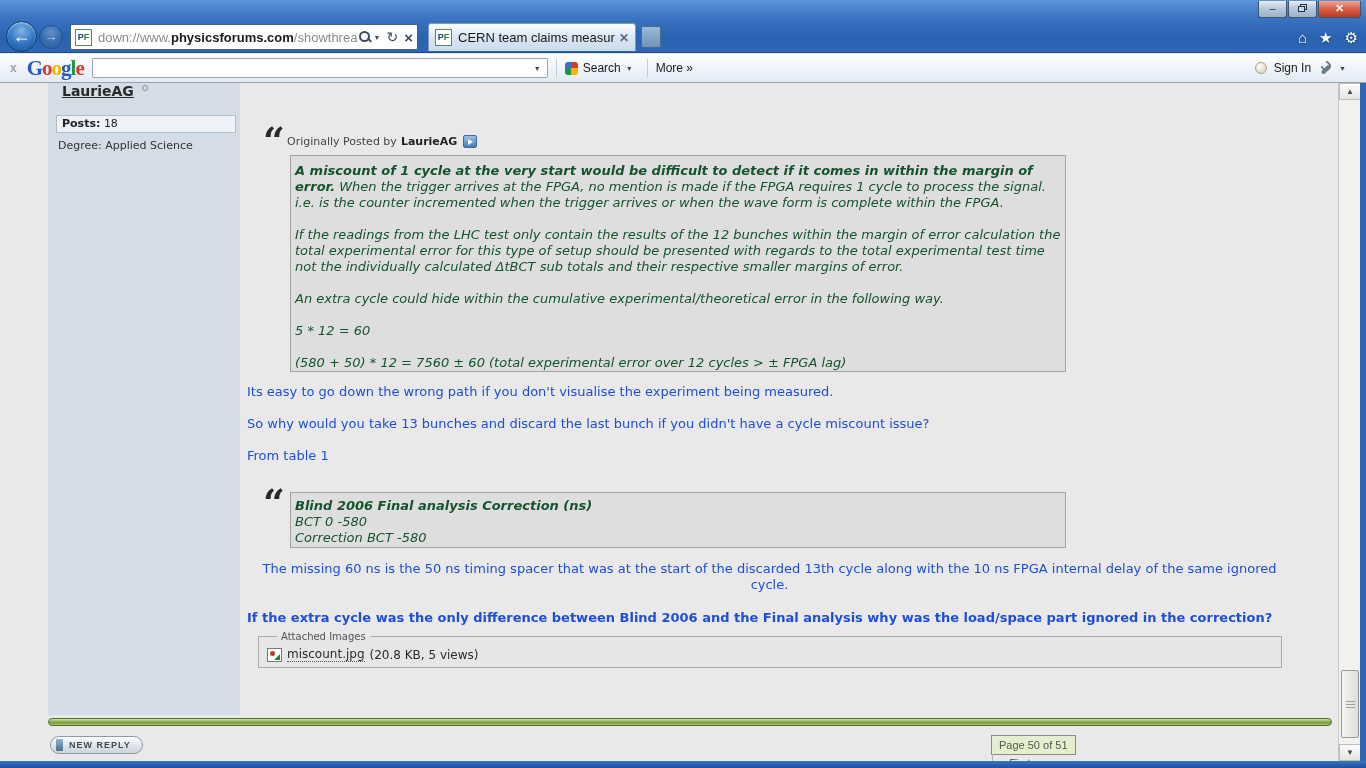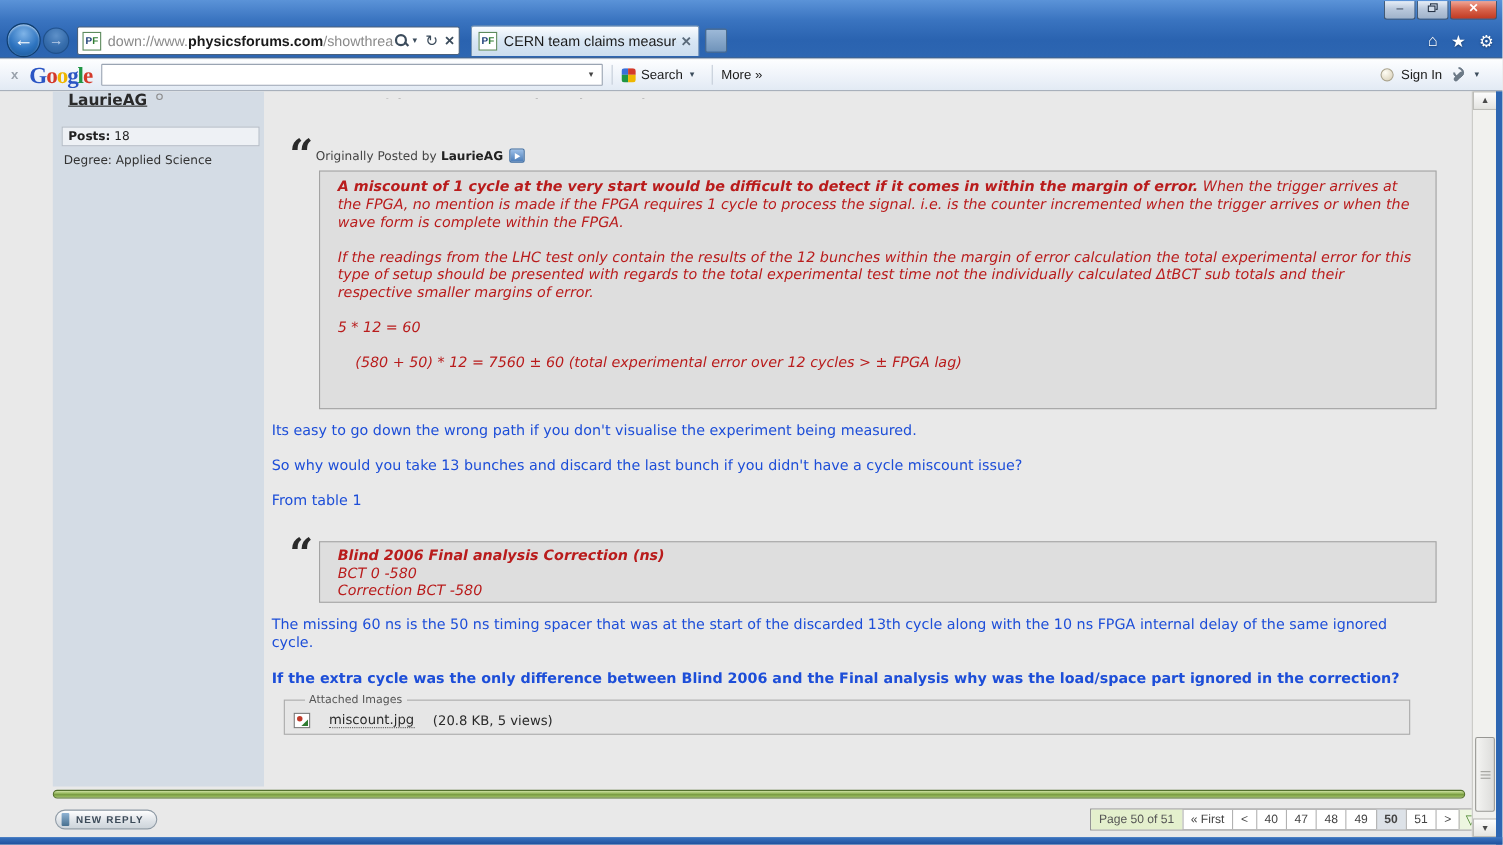--- a/index.html
+++ b/index.html
@@ -128,39 +128,39 @@
   .qm2 { left:23px; top:410px; }
   .quote-header { position:absolute; left:47px; top:52px; font-size:11px; color:#444; display:flex; align-items:center; gap:4px;justify-content:center; }
   .quote-header b { color:#222; }
   .goto-post {
     width:14px; height:13px; border:1px solid #3a6aa0; border-radius:2px;
     background:linear-gradient(180deg,#9dc0e8,#4a7cb8); position:relative; cursor:pointer; margin-left:2px;
   }
   .goto-post::after { content:""; position:absolute; left:4px; top:3px; border-left:5px solid #fff; border-top:3px solid transparent; border-bottom:3px solid transparent; }
 
   .quote-box {
-    position:absolute; left:50px; width:1016px; background:#dedede; border:1px solid #a3a3a3;
-    font-style:italic; font-size:13px; line-height:16px; color:#b91c1c; padding:7px 16px; overflow:hidden;
+    position:absolute; left:50px; width:776px; background:#dedede; border:1px solid #a3a3a3;
+    font-style:italic; font-size:13px; line-height:16px; color:#14532d; padding:7px 4px; overflow:hidden;
   }
   .qb1 { top:72px; height:217px; }
   .qb2 { top:409px; height:56px; padding-top:5px; }
   .quote-box p { margin-bottom:16px; }
-  .quote-box p:last-child { margin-bottom:0;margin-left:16px; }
+  .quote-box p:last-child { margin-bottom:0; }
   .qb-bold { font-weight:bold; }
 
   .body-par { position:absolute; left:7px; font-size:13px; color:#1d4ed8; width:1045px; line-height:16px; }
   .bp1 { top:301px; } .bp2 { top:333px; } .bp3 { top:365px; }
-  .bp4 { top:478px; } .bp5 { top:527px; font-weight:bold; }
+  .bp4 { top:478px;text-align:center; } .bp5 { top:527px; font-weight:bold; }
 
   .attachments {
     position:absolute; left:18px; top:548px; width:1024px; height:37px;
     border:1px solid #ababab; background:#e6e6e6; padding:4px 8px 0 8px;
   }
   .attachments legend { font-size:10px; color:#555; padding:0 4px; margin-left:10px; }
-  .attach-row { display:flex; align-items:center; gap:17px; margin-top:1px; }
+  .attach-row { display:flex; align-items:center; gap:5px; margin-top:1px; }
   .img-icon { position:relative; width:15px; height:14px; border:1px solid #777; background:#fff; flex:0 0 auto; }
   .img-icon::before { content:""; position:absolute; left:2px; top:2px; width:5px; height:5px; border-radius:50%; background:#c03a2a; }
   .img-icon::after { content:""; position:absolute; right:1px; bottom:1px; border-left:6px solid transparent; border-bottom:6px solid #2f7d32; }
   .attach-link { font-size:12px; color:#2a2a2a; border-bottom:1px dotted #555; cursor:pointer; }
   .attach-meta { font-size:12px; color:#2a2a2a; }
 
   .green-bar {
     position:absolute; left:48px; top:635px; width:1284px; height:8px;
     background:linear-gradient(180deg,#cfe2a4,#8db153 45%,#7a9c44 55%,#9fc162);
     border:1px solid #55722f; border-radius:4px;
@@ -170,21 +170,21 @@
     position:absolute; left:50px; top:653px; width:93px; height:18px;
     border:1px solid #8e9aa5; border-radius:9px;
     background:linear-gradient(180deg,#fefefe,#dde2e7 60%,#cdd4da);
     display:flex; align-items:center; cursor:pointer;
   }
   .new-reply-btn .stripe { width:7px; height:12px; margin:0 6px 0 5px; border-radius:1px; background:linear-gradient(180deg,#8fb3d4,#48708f); }
   .new-reply-btn .label { font-size:9px; font-weight:bold; letter-spacing:1px; color:#3c4a58; }
 
   .pagination {
     position:absolute; left:991px; top:652px; height:20px; display:flex;
-    border:1px solid #8a8a8a; background:#fff; font-size:11px; color:#444; align-items:stretch;
+    border:1px solid #8a8a8a; background:#fff; font-size:11px; color:#444; align-items:stretch;flex-direction:column;
   }
   .pg-cell { padding:0 7px; line-height:18px; border-left:1px solid #b2b2b2; cursor:pointer; white-space:nowrap; }
   .pg-cell:first-child { border-left:none; }
   .pg-status { background:#e4f0cd; color:#555; cursor:default; }
   .pg-current { font-weight:bold; background:#dde2e8; cursor:default; }
   .pg-last { background:#edf6e0; color:#3f7d21; font-size:12px; padding:0 5px; }
 
   
   .scrollbar { position:absolute; left:1338px; top:83px; width:22px; height:678px; background:#f1f1ee; border-left:1px solid #c8c8c4; }
   .sb-btn { position:absolute; left:0; width:22px; height:17px; background:linear-gradient(180deg,#fdfdfd,#e4e4e1); border:1px solid #bdbdb9; color:#4a4a4a; font-size:8px; text-align:center; line-height:15px; cursor:pointer; }
@@ -279,20 +279,21 @@
     <span class="quote-mark qm1">“</span>
     <div class="quote-header">
       <span>Originally Posted by</span>
       <b>LaurieAG</b>
       <span class="goto-post"></span>
     </div>
 
     <div class="quote-box qb1">
       <p><span class="qb-bold">A miscount of 1 cycle at the very start would be difficult to detect if it comes in within the margin of error.</span><span> When the trigger arrives at the FPGA, no mention is made if the FPGA requires 1 cycle to process the signal. i.e. is the counter incremented when the trigger arrives or when the wave form is complete within the FPGA.</span></p>
       <p>If the readings from the LHC test only contain the results of the 12 bunches within the margin of error calculation the total experimental error for this type of setup should be presented with regards to the total experimental test time not the individually calculated ΔtBCT sub totals and their respective smaller margins of error.</p>
+      <p>An extra cycle could hide within the cumulative experimental/theoretical error in the following way.</p>
       <p>5 * 12 = 60</p>
       <p>(580 + 50) * 12 = 7560 ± 60 (total experimental error over 12 cycles &gt; ± FPGA lag)</p>
     </div>
 
     <div class="body-par bp1">Its easy to go down the wrong path if you don't visualise the experiment being measured.</div>
     <div class="body-par bp2">So why would you take 13 bunches and discard the last bunch if you didn't have a cycle miscount issue?</div>
     <div class="body-par bp3">From table 1</div>
 
     <span class="quote-mark qm2">“</span>
     <div class="quote-box qb2">

